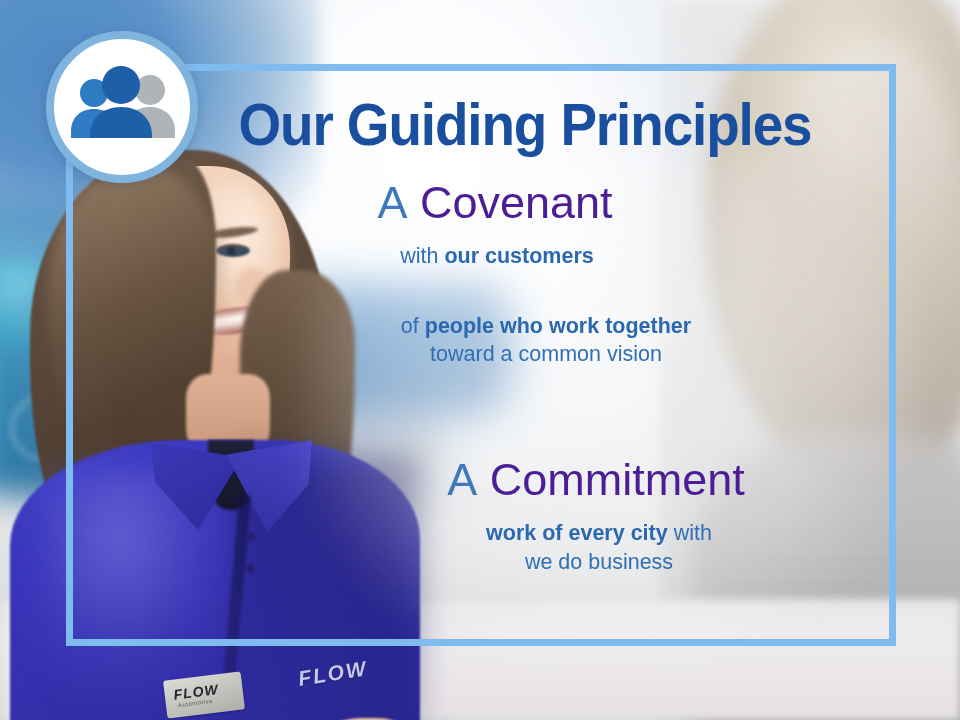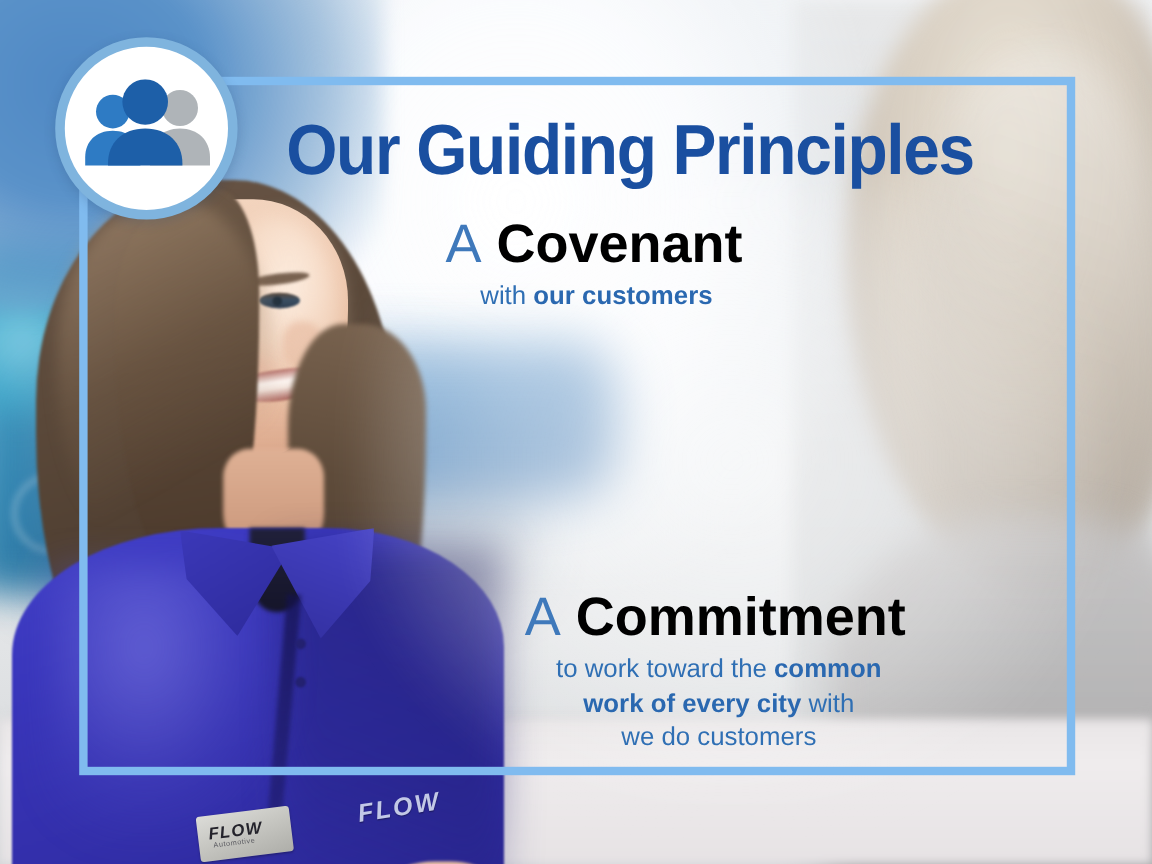--- a/index.html
+++ b/index.html
@@ -292,40 +292,40 @@
     transform:scaleX(.93); transform-origin:center;
     white-space:nowrap;
   }
 
   .principle{ position:absolute; width:800px; }
   .p-head{
     font-size:45px; line-height:1.05;
     color:#2e6fb5; white-space:nowrap;
   }
   .p-head .art{ font-weight:300; color:#3f79bb; }
-  .p-head .word{ font-weight:bold; color:#000000; }
+  .p-head .word{ font-weight:normal; color:#4c1d95; }
 
   .p-sub{
     font-size:21.5px; line-height:1.32;
     color:#2f6fb4; font-weight:normal;
-    margin-top:6px;
+    margin-top:16px;
   }
   .p-sub b{ font-weight:bold; color:#2a68b0; }
 
   
   #p1{ left:0; top:115px; }
   #p1 .p-head{ padding-left:10px; }
   #p1 .p-sub{ padding-left:14px; }
 
   #p2{ left:0; top:232px; }
   #p2 .p-head{ padding-left:110px; }
   #p2 .p-sub{ padding-left:112px; }
 
   #p3{ left:0; top:392px; }
-  #p3 .p-head{ padding-left:212px;margin-top:34px; }
+  #p3 .p-head{ padding-left:212px; }
   #p3 .p-sub{ padding-left:218px; }
 
   
   .copy-haze{
     position:absolute; left:300px; top:150px; width:620px; height:520px;
     background:radial-gradient(ellipse at 50% 45%, rgba(255,255,255,.55) 0%, rgba(255,255,255,.30) 48%, rgba(255,255,255,0) 76%);
     filter:blur(16px); pointer-events:none;
   }
 </style>
 </head>
@@ -409,34 +409,35 @@
       <div class="p-head">
         <span class="art">A</span>
         <span class="word">Covenant</span>
       </div>
       <div class="p-sub">
         <span>with </span><b>our customers</b>
       </div>
     </div>
 
     <div class="principle" id="p2">
+      <div class="p-sub">
+        <span>of </span><b>people who work together</b>
+        <div>toward a common vision</div>
+      </div>
     </div>
 
     <div class="principle" id="p3">
       <div class="p-head">
         <span class="art">A</span>
         <span class="word">Commitment</span>
       </div>
       <div class="p-sub">
         <div>
-          <span>to work toward the </span><b>common</b>
-        </div>
-        <div>
           <b>work of every city</b><span> with</span>
         </div>
         <div>
-          <span>we do customers</span>
+          <span>we do business</span>
         </div>
       </div>
     </div>
 
   </div>
 </div>
 
 </body></html>

